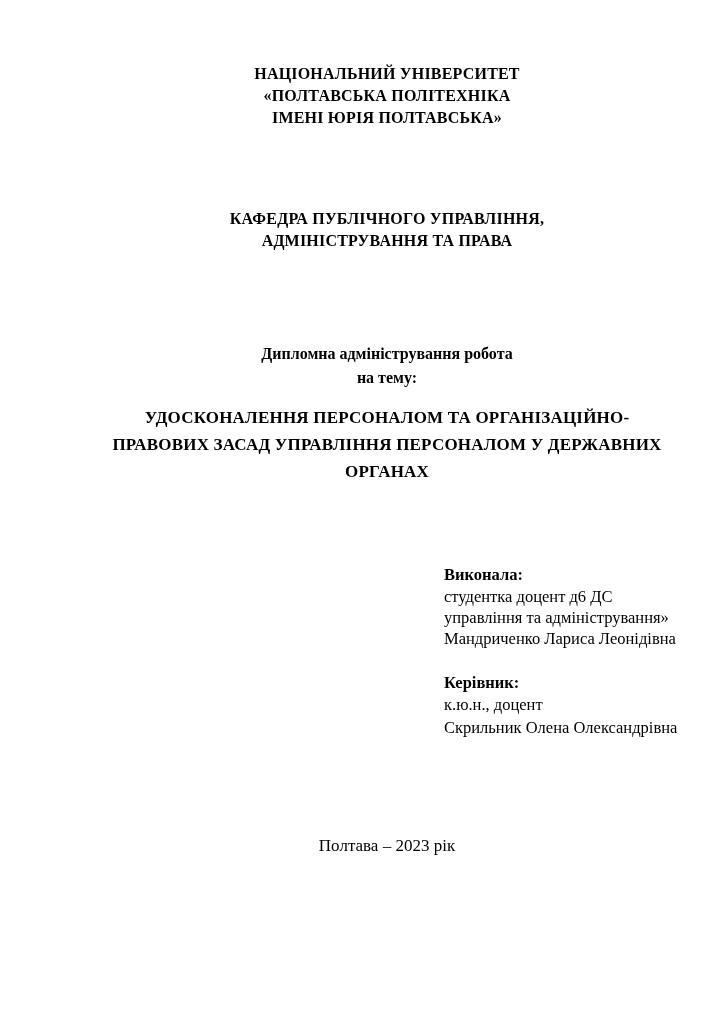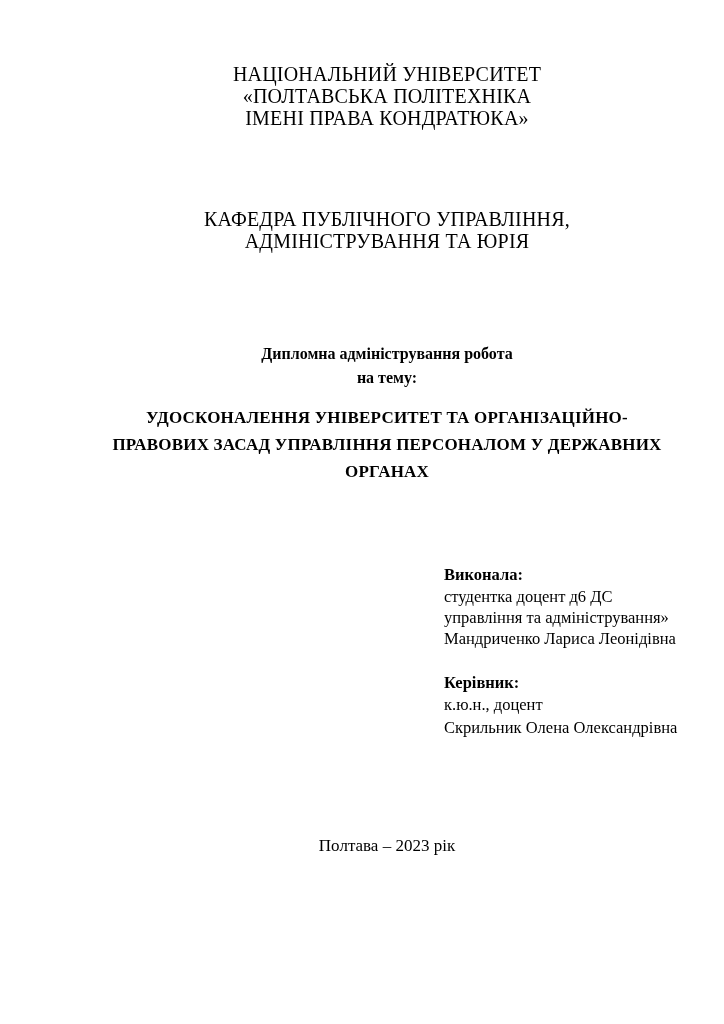--- a/index.html
+++ b/index.html
@@ -18,22 +18,22 @@
     overflow: hidden;
   }
   
   .centered-block {
     position: absolute;
     left: 90px;
     right: 40px;
     text-align: center;
   }
   .hdr-line {
-    font-weight: normal;
-    font-size: 20px;
+    font-weight: bold;
+    font-size: 16px;
     line-height: 22px;
     letter-spacing: 0.2px;
   }
   .worktype-line {
     font-weight: bold;
     font-size: 16px;
     line-height: 24px;
   }
   .title-line {
     font-weight: bold;
@@ -69,36 +69,36 @@
   }
 </style>
 </head>
 <body>
 
 <div class="page">
 
   <div class="centered-block" style="top: 63px;">
     <div class="hdr-line">НАЦІОНАЛЬНИЙ УНІВЕРСИТЕТ</div>
     <div class="hdr-line">«ПОЛТАВСЬКА ПОЛІТЕХНІКА</div>
-    <div class="hdr-line">ІМЕНІ ПРАВА КОНДРАТЮКА»</div>
+    <div class="hdr-line">ІМЕНІ ЮРІЯ ПОЛТАВСЬКА»</div>
   </div>
 
 
   <div class="centered-block" style="top: 208px;">
     <div class="hdr-line">КАФЕДРА ПУБЛІЧНОГО УПРАВЛІННЯ,</div>
-    <div class="hdr-line">АДМІНІСТРУВАННЯ ТА ЮРІЯ</div>
+    <div class="hdr-line">АДМІНІСТРУВАННЯ ТА ПРАВА</div>
   </div>
 
   <div class="centered-block" style="top: 342px;">
     <div class="worktype-line">Дипломна адміністрування робота</div>
     <div class="worktype-line">на тему:</div>
   </div>
 
   <div class="centered-block" style="top: 404px;">
-    <div class="title-line">УДОСКОНАЛЕННЯ УНІВЕРСИТЕТ ТА ОРГАНІЗАЦІЙНО-</div>
+    <div class="title-line">УДОСКОНАЛЕННЯ ПЕРСОНАЛОМ ТА ОРГАНІЗАЦІЙНО-</div>
     <div class="title-line">ПРАВОВИХ ЗАСАД УПРАВЛІННЯ ПЕРСОНАЛОМ У ДЕРЖАВНИХ</div>
     <div class="title-line">ОРГАНАХ</div>
   </div>
 
   <div class="credits-block">
     <div class="credit-label">Виконала:</div>
     <div class="credit-line">студентка доцент д6 ДС</div>
     <div class="credit-line">управління та адміністрування»</div>
     <div class="credit-line">Мандриченко Лариса Леонідівна</div>
     <div class="credits-gap"></div>

